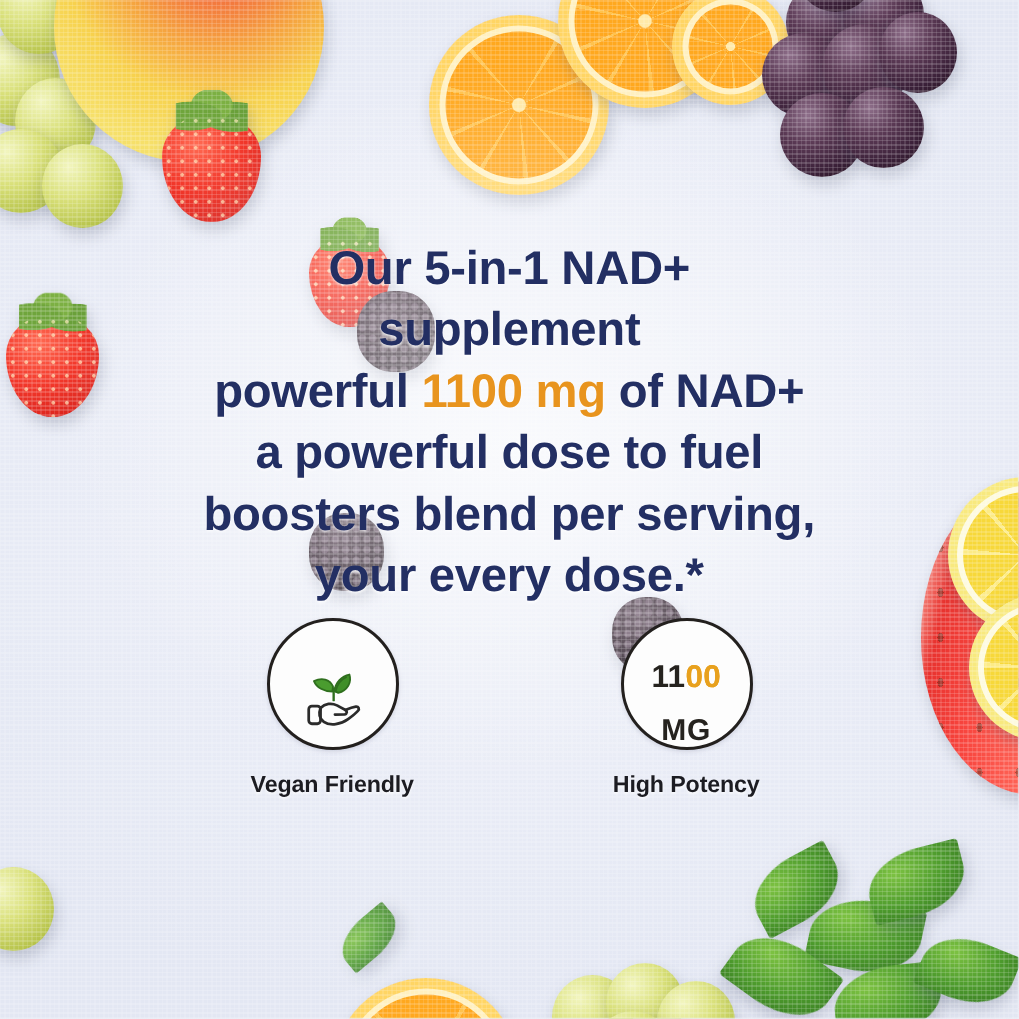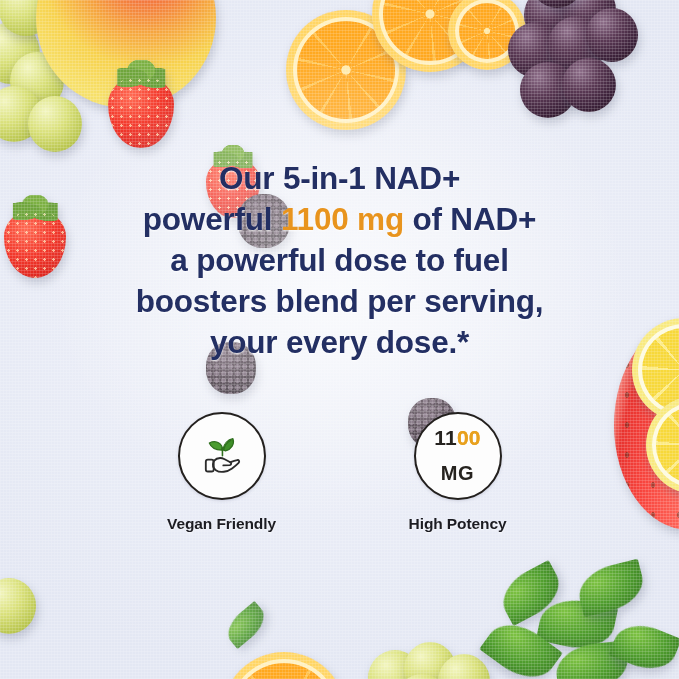--- a/index.html
+++ b/index.html
@@ -119,21 +119,21 @@
   .badges{
     position:absolute;left:0;right:0;top:412px;
     display:flex;justify-content:center;align-items:flex-start;
     gap:86px;
   }
   .badge{display:flex;flex-direction:column;align-items:center;width:150px;}
   .badge-circle{
     width:84px;height:84px;border-radius:50%;
     background:#fdfdfd;
     border:2.4px solid #23201e;
-    display:flex;align-items:center;justify-content:center;
+    display:flex;align-items:flex-end;justify-content:center;
     box-shadow:0 1px 3px rgba(120,125,150,.25);
   }
   .badge-label{
     margin-top:15px;font-size:15.5px;font-weight:700;color:#1c1c22;
     letter-spacing:-.1px;white-space:nowrap;
     text-shadow:0 1px 2px rgba(255,255,255,.8);
   }
   .mg-num{
     font-size:21px;font-weight:700;color:#26231f;line-height:1;
     letter-spacing:.2px;display:block;text-align:center;
@@ -213,20 +213,21 @@
     <div class="fruit sh mint" style="left:224px;top:612px;width:44px;height:26px;transform:rotate(-40deg);opacity:.85;"></div>
   </div>
 
   <div class="paper"></div>
   <div class="vig"></div>
 
   <div class="content">
 
     <div class="headline">
       <div>Our 5-in-1 NAD+</div>
+      <div>supplement</div>
       <div><span>powerful </span><span class="hl">1100 mg</span><span> of NAD+</span></div>
       <div>a powerful dose to fuel</div>
       <div>boosters blend per serving,</div>
       <div>your every dose.*</div>
     </div>
 
     <div class="badges">
 
       <div class="badge">
         <div class="badge-circle">

